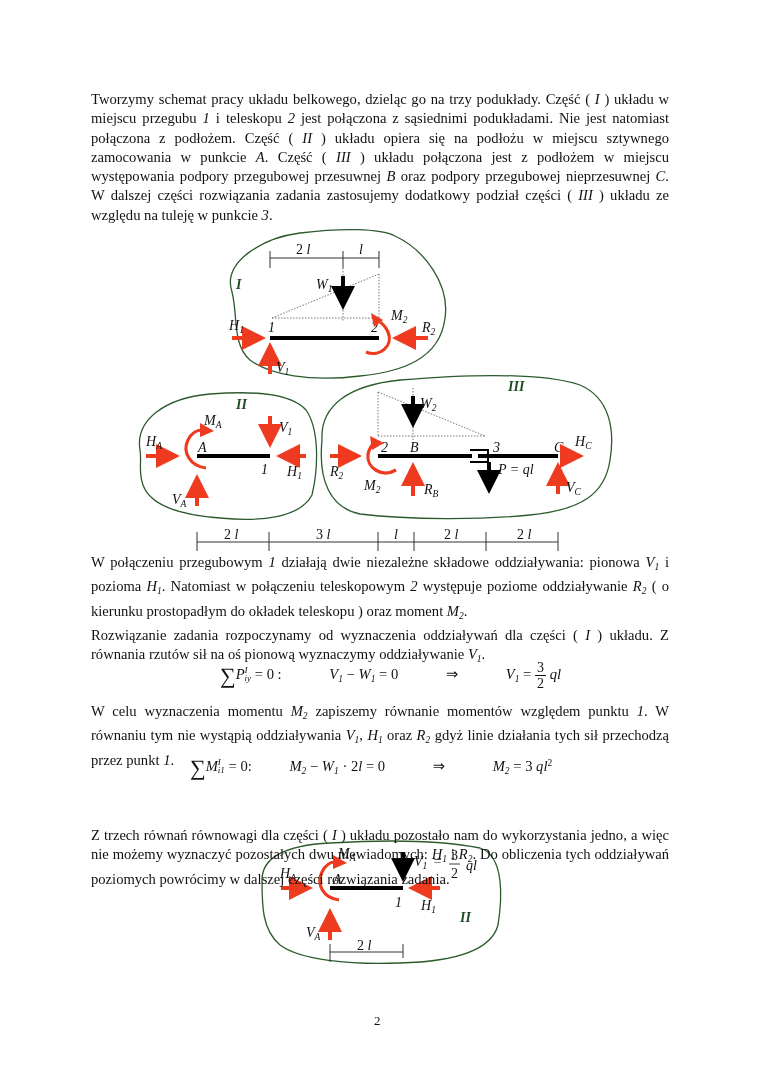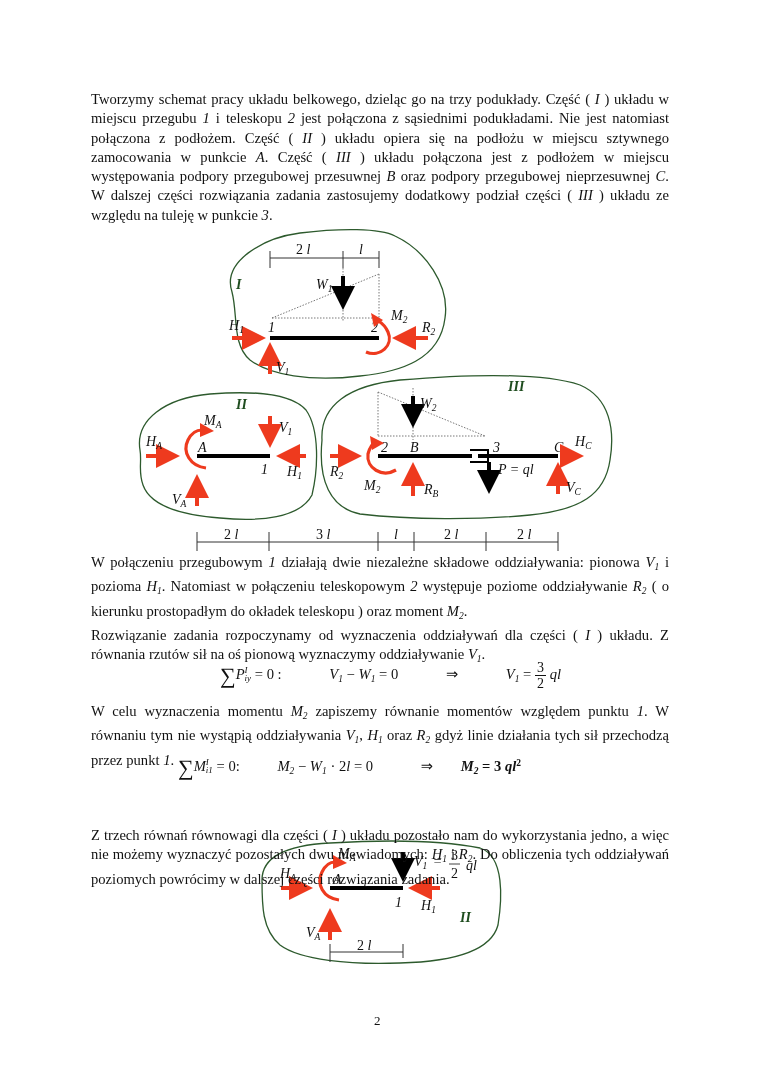--- a/index.html
+++ b/index.html
@@ -173,24 +173,24 @@
   <span style="font-size:22px; vertical-align:-4px;">∑</span><span class="it">P</span><span style="display:inline-block; vertical-align:-2px; font-size:9px; line-height:8px;"><i>I</i><br><i>iy</i></span> = 0 :
   <span style="margin-left:44px;font-family:Liberation Serif, serif;"><i>V</i><span class="sub">1</span> − <i>W</i><span class="sub">1</span> = 0</span>
   <span style="margin-left:44px;">⇒</span>
   <span style="margin-left:44px;"><i>V</i><span class="sub">1</span> = <span class="frac"><span class="num">3</span><span>2</span></span> <i>ql</i></span>
 </div>
 
 <div class="para" style="top:702px;">
 W celu wyznaczenia momentu <i>M</i><span class="sub">2</span> zapiszemy równanie momentów względem punktu <i>1</i>. W równaniu tym nie wystąpią oddziaływania <i>V</i><span class="sub">1</span>, <i>H</i><span class="sub">1</span> oraz <i>R</i><span class="sub">2</span> gdyż linie działania tych sił przechodzą przez punkt <i>1</i>.
 </div>
 
-<div class="eq" style="left:178px; top:755px;">
+<div class="eq" style="left:190px; top:755px;">
   <span style="font-size:22px; vertical-align:-4px;">∑</span><span class="it">M</span><span style="display:inline-block; vertical-align:-2px; font-size:9px; line-height:8px;"><i>I</i><br><i>i1</i></span> = 0:
   <span style="margin-left:34px;text-align:center;"><i>M</i><span class="sub">2</span> − <i>W</i><span class="sub">1</span> · 2<i>l</i> = 0</span>
   <span style="margin-left:44px;">⇒</span>
-  <span style="margin-left:24px;font-weight:bold;"><i>M</i><span class="sub">2</span> = 3 <i>ql</i><span class="sup">2</span></span>
+  <span style="margin-left:44px;"><i>M</i><span class="sub">2</span> = 3 <i>ql</i><span class="sup">2</span></span>
 </div>
 
 <div class="para" style="top:826px;">
 Z trzech równań równowagi dla części ( <i>I</i> ) układu pozostało nam do wykorzystania jedno, a więc nie możemy wyznaczyć pozostałych dwu niewiadomych: <i>H</i><span class="sub">1</span> i <i>R</i><span class="sub">2</span>. Do obliczenia tych oddziaływań poziomych powrócimy w dalszej części rozwiązania zadania.
 </div>
 
 <div class="pagenum">2</div>
 
 </body></html>

